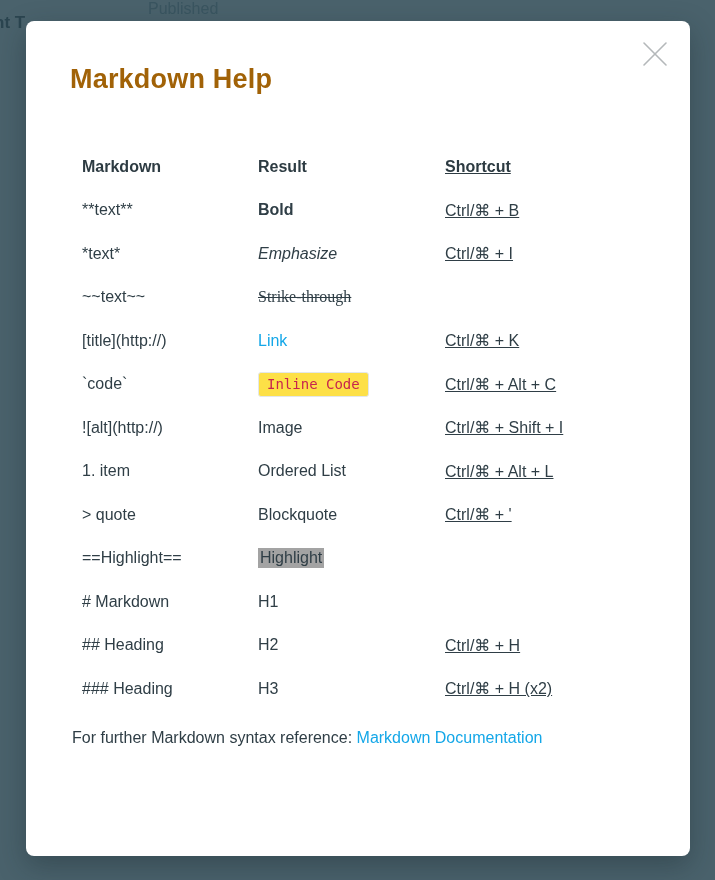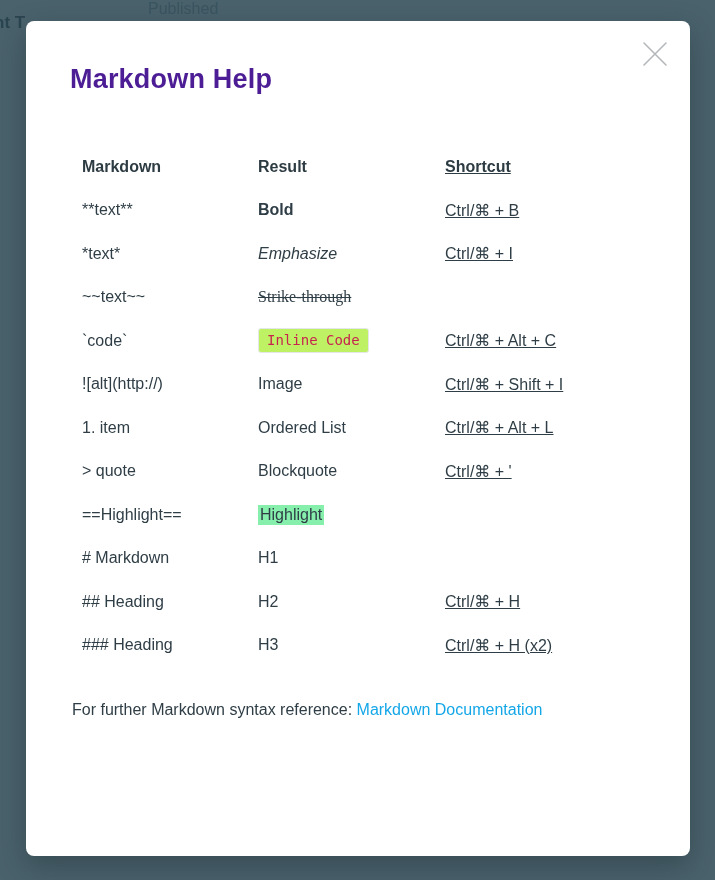--- a/index.html
+++ b/index.html
@@ -33,21 +33,21 @@
     cursor: pointer;
     color: #b4b8ba;
   }
   .close-btn svg { display: block; width: 30px; height: 30px; }
 
   .modal-title {
     margin: 42px 0 0 0;
     font-size: 27px;
     line-height: 32px;
     font-weight: 700;
-    color: #4c1d95;
+    color: #a16207;
     letter-spacing: 0.2px;
   }
 
   table.md-table {
     margin: 50px 0 0 12px;
     border-collapse: collapse;
     font-size: 16px;
   }
   .md-table th, .md-table td {
     text-align: left;
@@ -64,34 +64,34 @@
   .md-table td:nth-child(3), .md-table th:nth-child(3) { min-width: 180px; text-decoration: underline; }
 
   .r-bold   { font-weight: 700; }
   .r-italic { font-style: italic; }
   .r-strike { text-decoration: line-through; font-family: Liberation Serif, serif; }
   .r-link   { color: #14a7e8; }
   .r-code {
     font-family: "DejaVu Sans Mono", "Liberation Mono", monospace;
     font-size: 14px;
     color: #c7254e;
-    background: #bef264;
+    background: #fde047;
     border: 1px solid #e3e7e9;
     border-radius: 3px;
     padding: 3px 8px 4px 8px;
     display: inline-block;
   }
   .r-highlight {
-    background: #86efac;
+    background: #a3a3a3;
     padding: 1px 2px;
     display: inline-block;
   }
 
   .modal-footer {
-    margin: 34px 0 0 2px;
+    margin: 18px 0 0 2px;
     font-size: 16px;
     color: #2f3e46;
   }
   .footer-link {
     color: #14a7e8;
     text-decoration: none;
     cursor: pointer;
   }
 </style>
 </head>
@@ -131,20 +131,25 @@
         <td>*text*</td>
         <td><span class="r-italic">Emphasize</span></td>
         <td>Ctrl/⌘ + I</td>
       </tr>
       <tr>
         <td>~~text~~</td>
         <td><span class="r-strike">Strike-through</span></td>
         <td></td>
       </tr>
       <tr>
+        <td>[title](http://)</td>
+        <td><span class="r-link">Link</span></td>
+        <td>Ctrl/⌘ + K</td>
+      </tr>
+      <tr>
         <td>`code`</td>
         <td><span class="r-code">Inline Code</span></td>
         <td>Ctrl/⌘ + Alt + C</td>
       </tr>
       <tr>
         <td>![alt](http://)</td>
         <td><span>Image</span></td>
         <td>Ctrl/⌘ + Shift + I</td>
       </tr>
       <tr>

